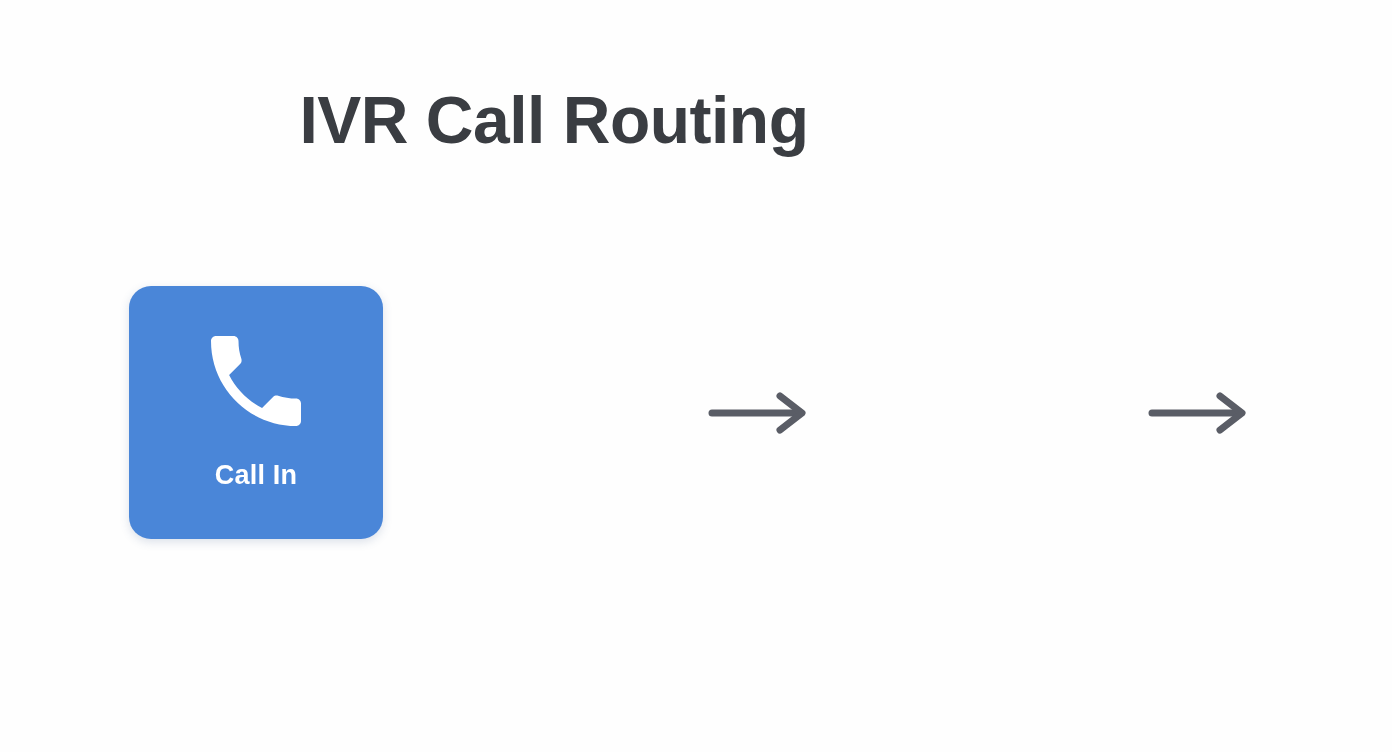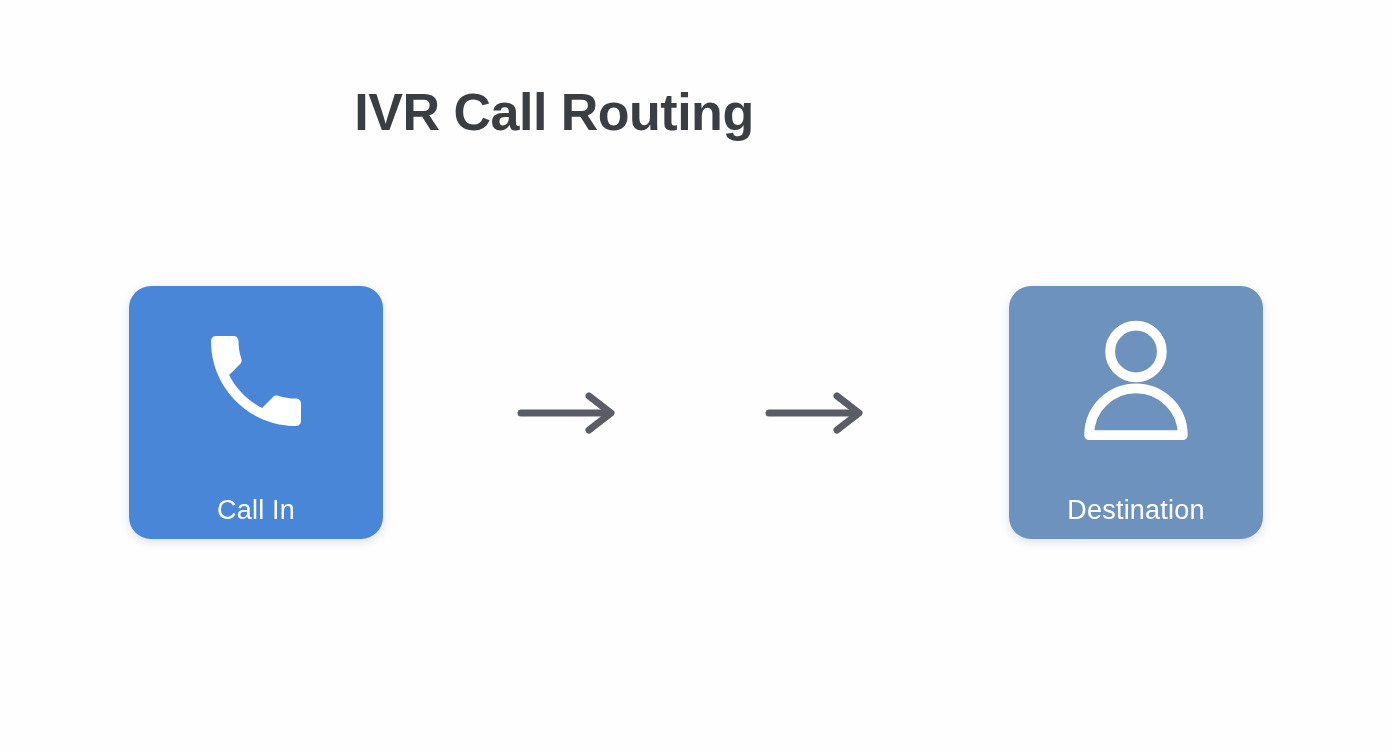--- a/index.html
+++ b/index.html
@@ -20,21 +20,21 @@
     height: 752px;
   }
 
   
   .page-title {
     position: absolute;
     top: 84px;
     left: 0;
     width: 1108px;
     text-align: center;
-    font-size: 52px;
+    font-size: 66px;
     font-weight: 700;
     letter-spacing: -0.5px;
     color: #3a3d42;
     line-height: 1.1;
   }
 
   
   .flow {
     position: absolute;
     top: 285px;
@@ -78,26 +78,25 @@
     width: 100%;
     display: flex;
     align-items: center;
     justify-content: center;
     box-sizing: border-box;
     padding-top: 14px;
   }
 
   .card-label {
     font-size: 27px;
-    font-weight: 400;
+    font-weight: 700;
     color: #ffffff;
     letter-spacing: 0.2px;
     text-align: center;
     line-height: 1;
-    margin-top: 35px;
   }
   .card-label.soft {
     color: #ffffff;
     text-shadow: 0 1px 2px rgba(140,160,190,0.45);
   }
 
   
   .arrow {
     flex: 0 0 auto;
     width: 120px;
@@ -133,24 +132,15 @@
     </div>
 
 
     <div class="arrow">
       <svg width="118" height="44" viewBox="0 0 118 44" aria-hidden="true">
         <line x1="8" y1="22" x2="94" y2="22" stroke="#5a5d66" stroke-width="7" stroke-linecap="round"></line>
         <polyline points="76,5 98,22 76,39" fill="none" stroke="#5a5d66" stroke-width="7" stroke-linecap="round" stroke-linejoin="round"></polyline>
       </svg>
     </div>
 
-    <div class="card card-dest">
-      <div class="icon-slot">
-        <svg width="124" height="128" viewBox="0 0 100 104" aria-hidden="true">
-          <circle cx="50" cy="28" r="21" fill="none" stroke="#ffffff" stroke-width="8"></circle>
-          <path d="M12 96 a38 38 0 0 1 76 0 Z" fill="none" stroke="#ffffff" stroke-width="8" stroke-linejoin="round"></path>
-        </svg>
-      </div>
-      <div class="card-label">Destination</div>
-    </div>
 
   </div>
 </div>
 
 </body></html>

